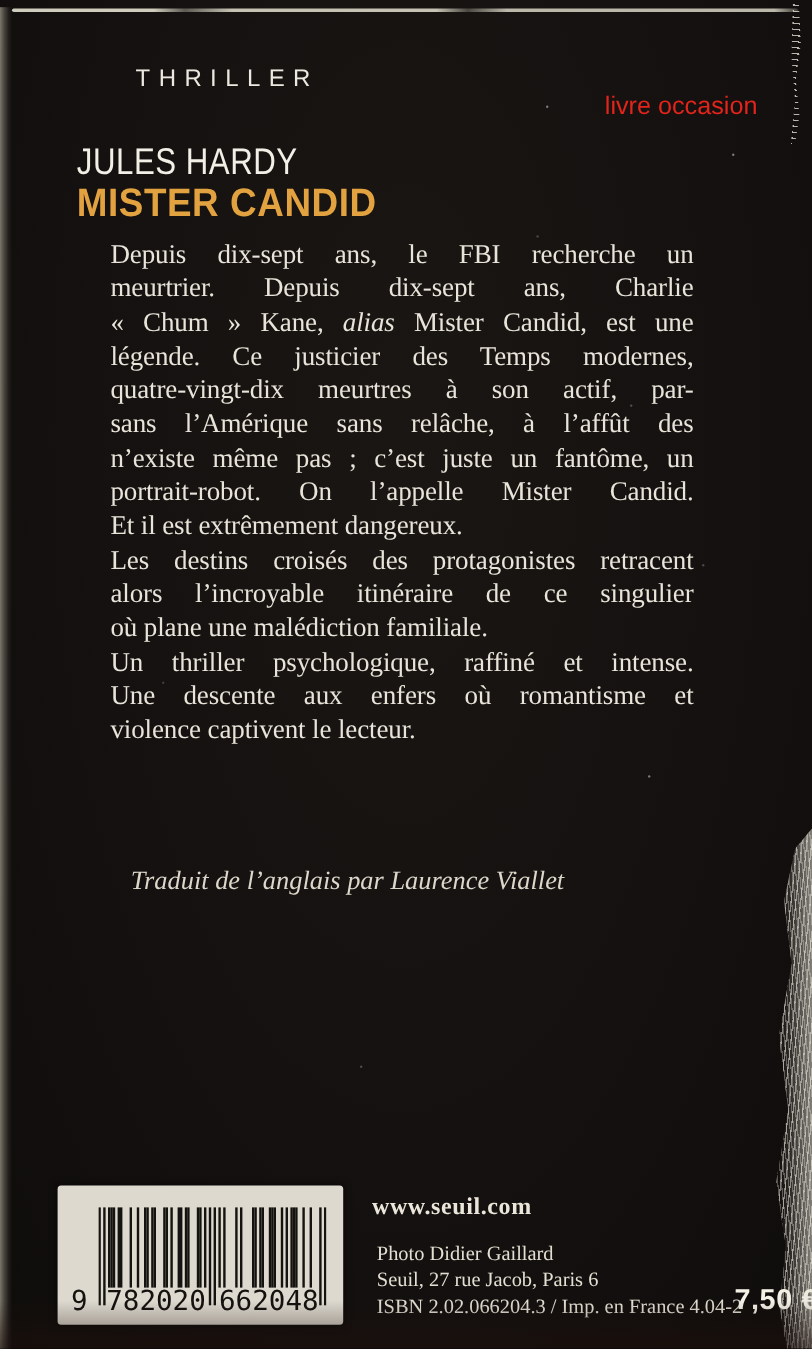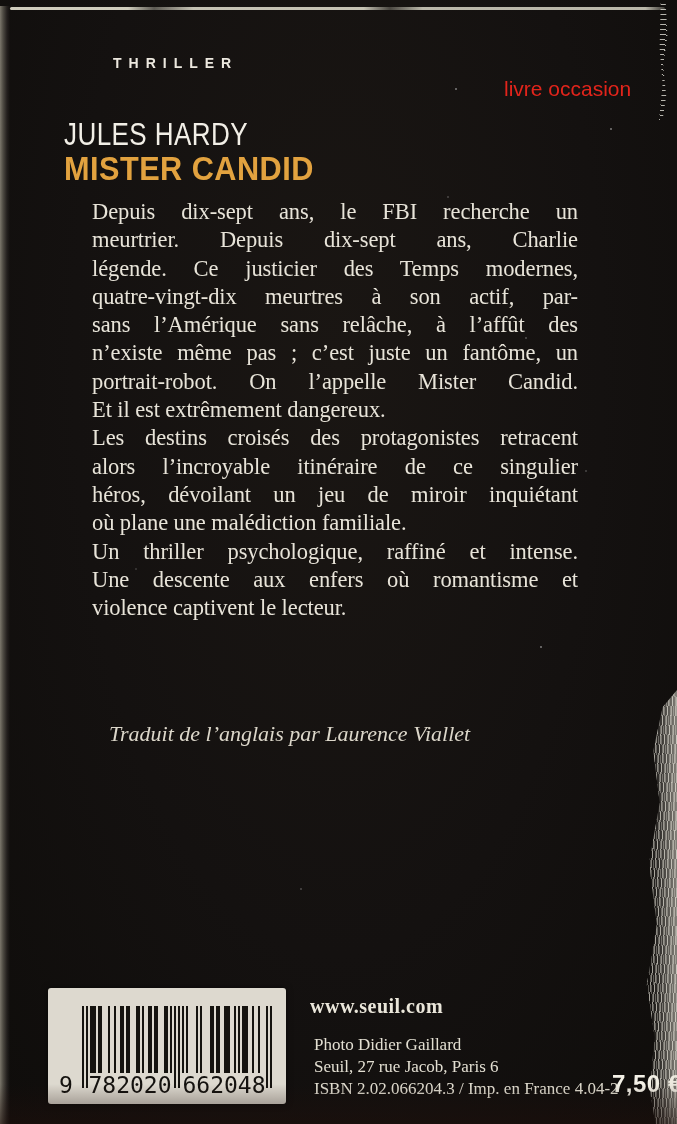--- a/index.html
+++ b/index.html
@@ -24,21 +24,21 @@
     clip-path:polygon(100% 0,60% 4%,34% 14%,52% 26%,22% 40%,44% 54%,16% 68%,38% 80%,24% 92%,40% 100%,100% 100%);}
   .corner-scratch{position:absolute;left:656px;top:0;width:12px;height:120px;
     background:repeating-linear-gradient(8deg, rgba(240,238,228,.75) 0 1px, transparent 1px 5px);
     clip-path:polygon(40% 0,80% 0,95% 30%,60% 55%,85% 80%,55% 100%,25% 100%,55% 70%,30% 40%);}
   .speck{position:absolute;width:2px;height:2px;border-radius:50%;background:rgba(255,255,255,.45);}
   .s1{left:455px;top:88px;} .s2{left:525px;top:337px;opacity:.6;} .s3{left:610px;top:128px;}
   .s4{left:447px;top:196px;opacity:.5;} .s5{left:540px;top:646px;} .s6{left:300px;top:888px;opacity:.55;}
   .s7{left:135px;top:568px;opacity:.4;} .s8{left:585px;top:470px;opacity:.5;}
 
   
-  .genre{position:absolute;left:113px;top:55px;font-size:14px;font-weight:700;
+  .genre{position:absolute;left:113px;top:55px;font-size:20px;font-weight:400;
     letter-spacing:7px;color:#ece8df;}
   .overlay-red{position:absolute;left:504px;top:77px;font-size:21px;color:#e2241b;}
   .author{position:absolute;left:64px;top:117px;font-size:31px;color:#f2efe7;
     letter-spacing:.5px;transform:scaleX(.84);transform-origin:left top;white-space:nowrap;}
   .title{position:absolute;left:64px;top:150px;font-size:33px;font-weight:700;color:#e2a23f;
     letter-spacing:.5px;transform:scaleX(.93);transform-origin:left top;white-space:nowrap;}
 
   
   .synopsis{position:absolute;left:92px;top:198px;width:486px;color:#e8e4d9;
     font-family:"Liberation Serif",serif;font-size:22.5px;line-height:28.3px;letter-spacing:-.1px;}
@@ -81,29 +81,29 @@
 
   <div class="genre">THRILLER</div>
   <div class="overlay-red">livre occasion</div>
 
   <div class="author">JULES HARDY</div>
   <div class="title">MISTER CANDID</div>
 
   <div class="synopsis">
     <div class="jl">Depuis dix-sept ans, le FBI recherche un</div>
     <div class="jl">meurtrier. Depuis dix-sept ans, Charlie</div>
+    <div class="jl"><span>« Chum » Kane, </span><span class="it">alias</span><span> Mister Candid, est une</span></div>
     <div class="jl">légende. Ce justicier des Temps modernes,</div>
     <div class="jl">quatre-vingt-dix meurtres à son actif, par-</div>
     <div class="jl">sans l’Amérique sans relâche, à l’affût des</div>
     <div class="jl">n’existe même pas ; c’est juste un fantôme, un</div>
     <div class="jl">portrait-robot. On l’appelle Mister Candid.</div>
     <div class="jl para-end">Et il est extrêmement dangereux.</div>
     <div class="jl">Les destins croisés des protagonistes retracent</div>
     <div class="jl">alors l’incroyable itinéraire de ce singulier</div>
-    <div class="jl">héros, dévoilant un jeu de miroir inquiétant</div>
     <div class="jl para-end">où plane une malédiction familiale.</div>
     <div class="jl">Un thriller psychologique, raffiné et intense.</div>
     <div class="jl">Une descente aux enfers où romantisme et</div>
     <div class="jl para-end">violence captivent le lecteur.</div>
   </div>
 
   <div class="translator">Traduit de l’anglais par Laurence Viallet</div>
 
   <div class="barcode-label">
     <div id="barcode-bars"><svg width="190" height="82" xmlns="http://www.w3.org/2000/svg">

